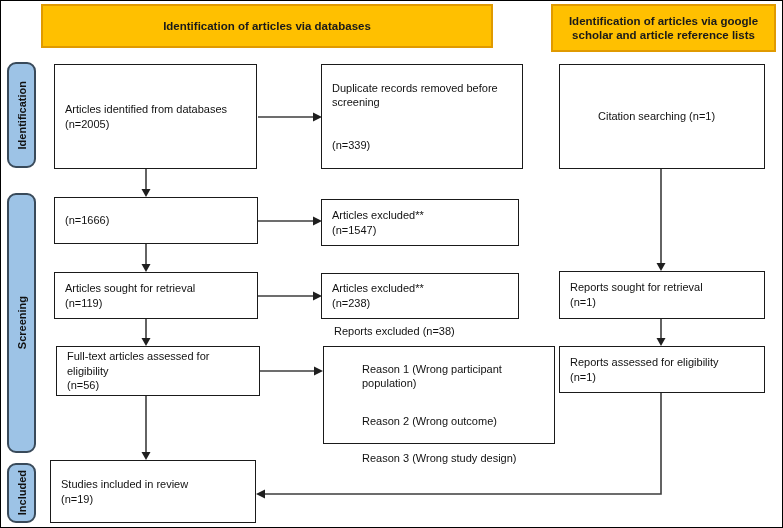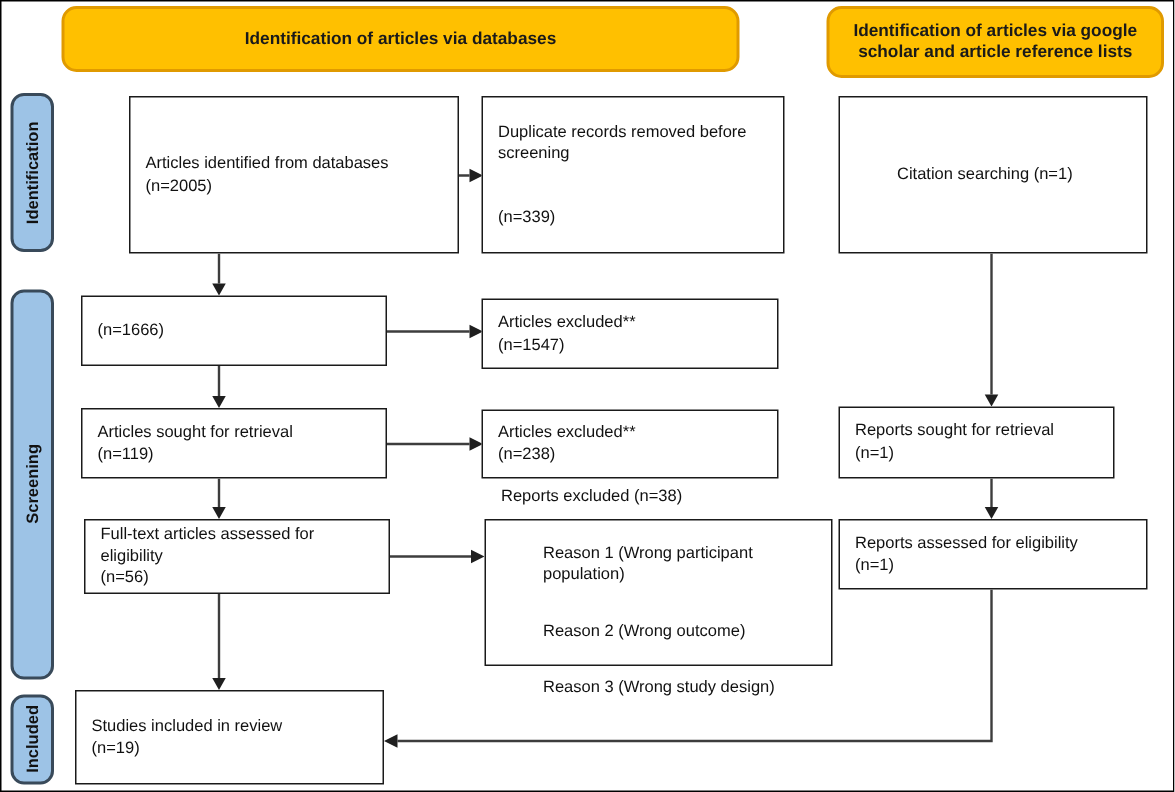--- a/index.html
+++ b/index.html
@@ -4,21 +4,21 @@
 <style>
   html,body { margin:0; padding:0; background:#fff; }
   .canvas {
     position:relative; width:783px; height:528px; background:#ffffff;
     border:1px solid #000; box-sizing:border-box;
     font-family:"Liberation Sans", sans-serif; color:#111;
     overflow:hidden;
   }
   .arrows { position:absolute; left:0; top:0; width:783px; height:528px; pointer-events:none; }
   .hdr {
-    position:absolute; background:#FFC000; border:2px solid #E09A00; border-radius:10px;
+    position:absolute; background:#FFC000; border:2px solid #E09A00; border-radius:0;
     display:flex; align-items:center; justify-content:center; text-align:center;
     font-weight:bold; font-size:11.5px; line-height:1.25; color:#1a1a1a;
     box-sizing:border-box; padding:2px 10px;
   }
   .stage {
     position:absolute; background:#9DC3E6; border:2px solid #394A5A; border-radius:9px;
     display:flex; align-items:center; justify-content:center; box-sizing:border-box;
   }
   .stage span {
     writing-mode:vertical-rl; transform:rotate(180deg);
@@ -76,21 +76,21 @@
   <div class="stage" style="left:6px; top:61px; width:29px; height:106px;">
     <span>Identification</span>
   </div>
   <div class="stage" style="left:6px; top:192px; width:29px; height:260px;">
     <span>Screening</span>
   </div>
   <div class="stage" style="left:6px; top:462px; width:29px; height:60px;">
     <span>Included</span>
   </div>
 
-  <div class="box" style="left:53px; top:63px; width:220px; height:105px;margin-left:32px;">
+  <div class="box" style="left:53px; top:63px; width:203px; height:105px;">
     <div>Articles identified from databases</div>
     <div>(n=2005)</div>
   </div>
 
   <div class="box" style="left:320px; top:63px; width:202px; height:105px;gap:28px;">
     <div>Duplicate records removed before screening</div>
     <div>(n=339)</div>
   </div>
 
   <div class="box" style="left:558px; top:63px; width:206px; height:105px;">
@@ -109,21 +109,21 @@
   <div class="box" style="left:53px; top:271px; width:204px; height:47px;">
     <div>Articles sought for retrieval</div>
     <div>(n=119)</div>
   </div>
 
   <div class="box" style="left:320px; top:272px; width:198px; height:46px;">
     <div>Articles excluded**</div>
     <div>(n=238)</div>
   </div>
 
-  <div class="box" style="left:558px; top:270px; width:184px; height:48px;">
+  <div class="box" style="left:558px; top:270px; width:206px; height:48px;">
     <div>Reports sought for retrieval</div>
     <div>(n=1)</div>
   </div>
 
   <div class="box" style="left:55px; top:345px; width:204px; height:50px;">
     <div>Full-text articles assessed for eligibility</div>
     <div>(n=56)</div>
   </div>
 
   <div class="box" style="left:322px; top:345px; width:232px; height:98px;gap:23px;">

